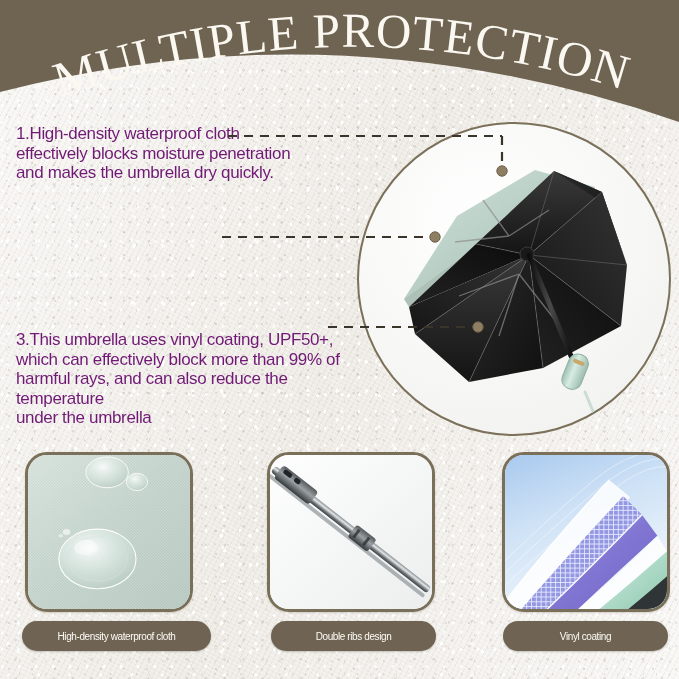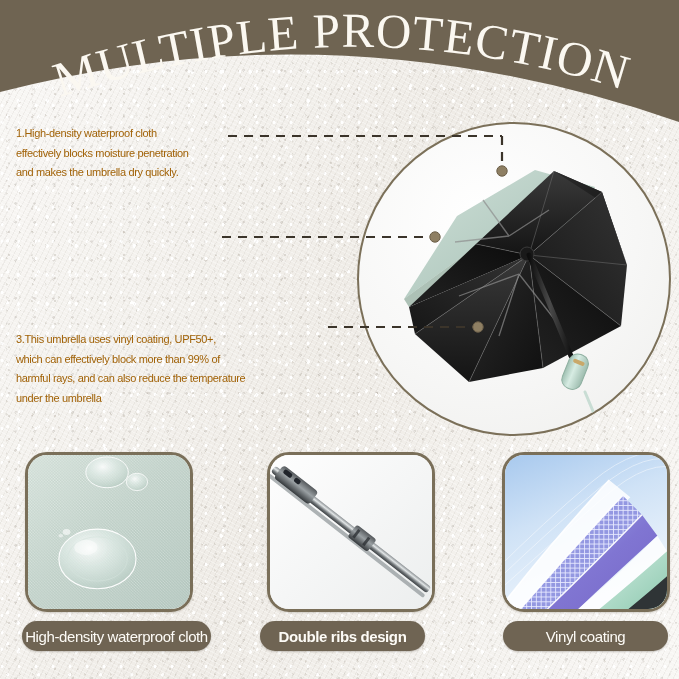--- a/index.html
+++ b/index.html
@@ -58,22 +58,22 @@
     font-size: 49px;
     letter-spacing: 1px;
     fill: #fbf8f1;
   }
 
   
   .desc {
     position: absolute;
     left: 16px;
     width: 362px;
-    color: #a16207;
-    font-size: 11px;
+    color: #701a75;
+    font-size: 17px;
     line-height: 19.5px;
     letter-spacing: -0.35px;
     font-family: "Liberation Sans", sans-serif;
     z-index: 4;
     white-space: pre-line;
   }
   #desc1 { top: 124px; }
   #desc2 { top: 228px; }
   #desc3 { top: 330px; }
 
@@ -121,30 +121,30 @@
     box-shadow: 0 1px 2px rgba(90,80,62,.22);
   }
   .card.c2 .thumb { margin-left: 9px; }
   .card.c3 .thumb { margin-left: 9px; }
   .pill {
     margin-top: 9px;
     height: 30px;
     border-radius: 16px;
     background: #6f6453;
     color: #fdfbf6;
-    font-size: 15px;
+    font-size: 10px;
     letter-spacing: -0.4px;
     display: flex;
     align-items: center;
     justify-content: center;
     white-space: nowrap;
     box-shadow: 0 1px 2px rgba(80,70,55,.3);
   }
   .card.c1 .pill { width: 189px; margin-left: 0px; }
-  .card.c2 .pill { width: 165px; margin-left: 2px; font-weight: bold; }
+  .card.c2 .pill { width: 165px; margin-left: 13px; }
   .card.c3 .pill { width: 165px; margin-left: 10px; }
   .thumb-svg { position:absolute; left:0; top:0; width:100%; height:100%; display:block; }
 </style>
 </head>
 <body>
 
 <div id="stage">
 
   <div class="paper"></div>
 

